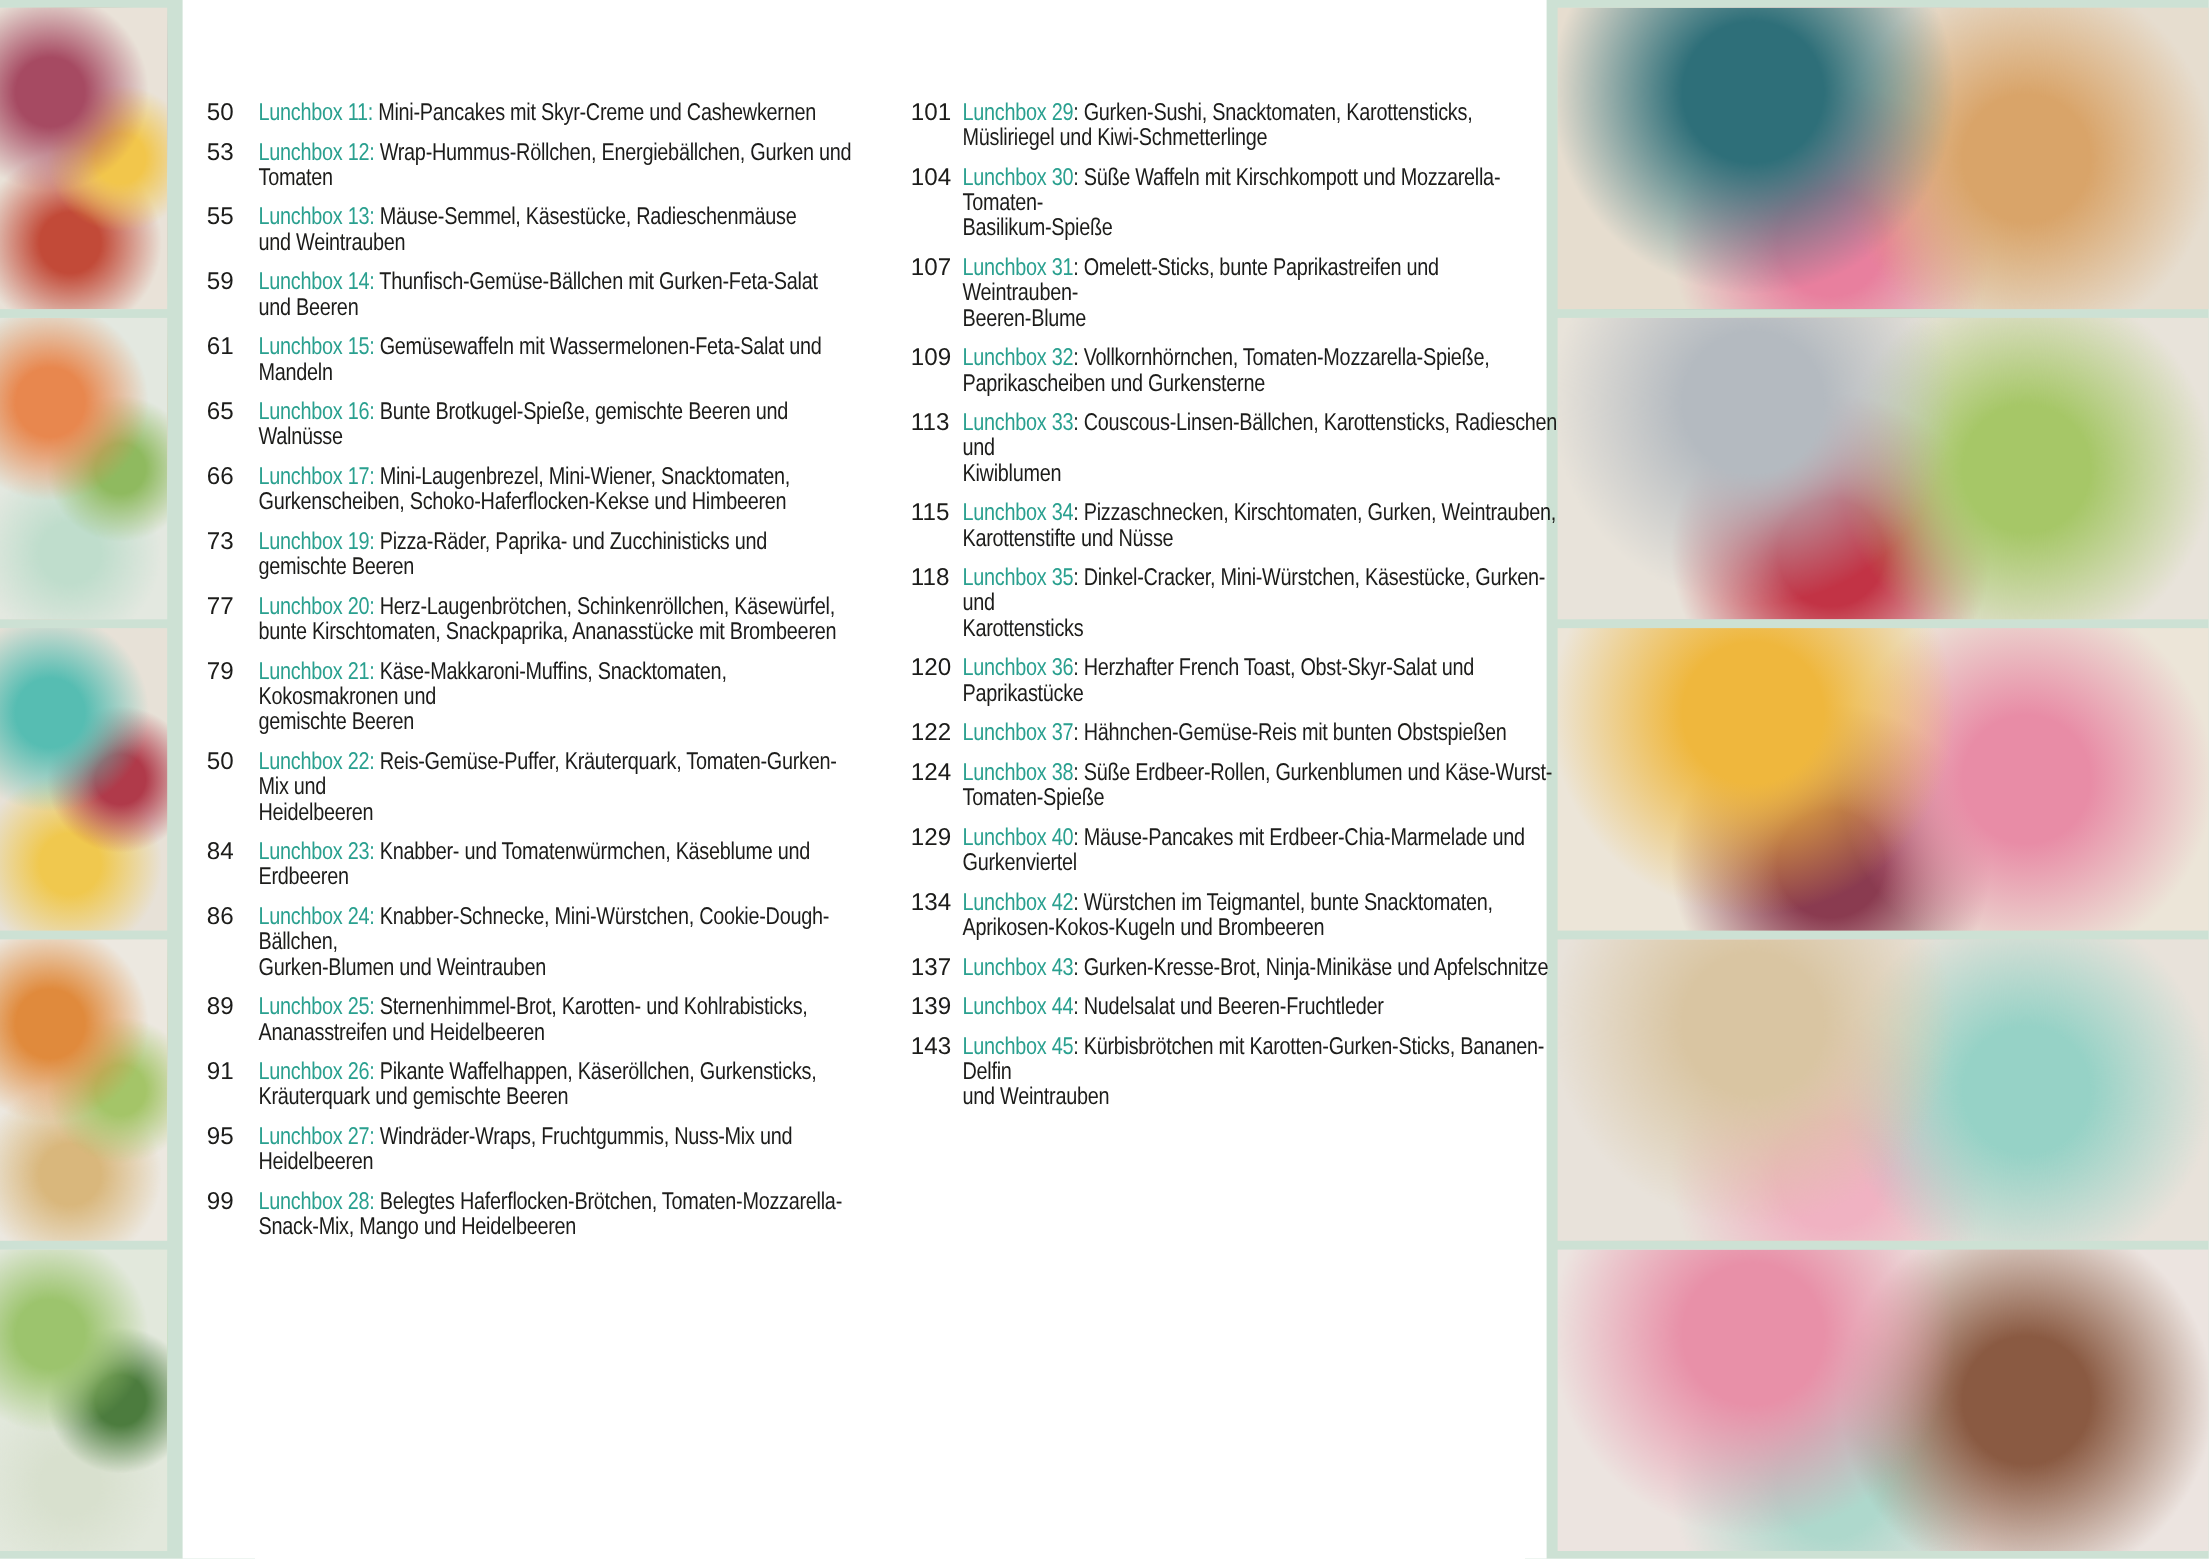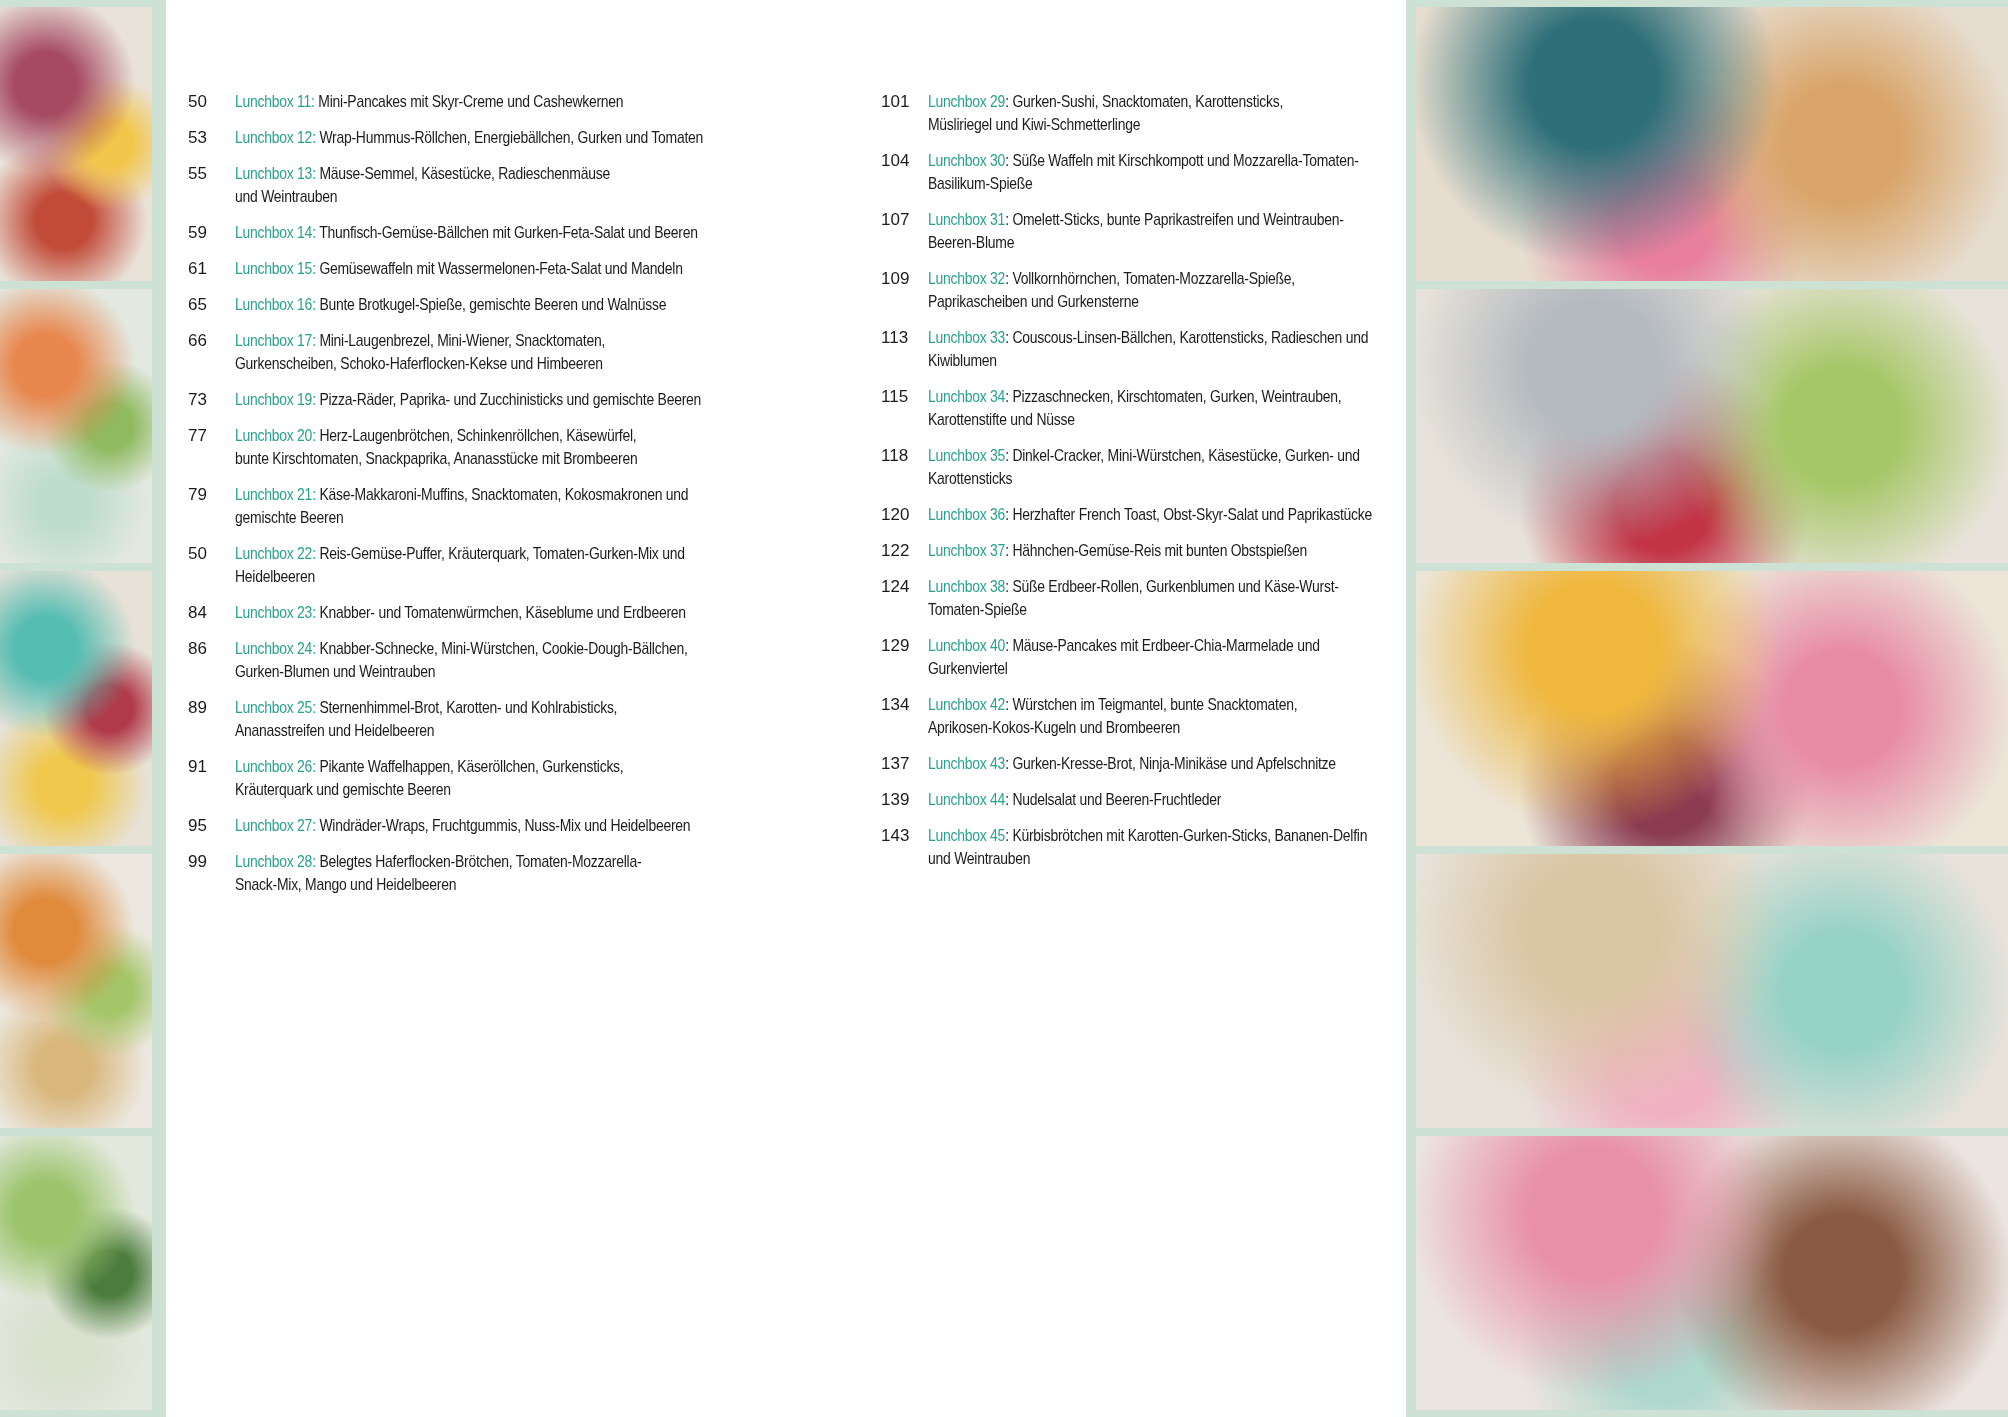--- a/index.html
+++ b/index.html
@@ -23,27 +23,27 @@
   .photo { flex:1; }
 
   .white-page {
     position:absolute; left:166px; top:0;
     width:1240px; height:1417px;
     background:#ffffff;
   }
 
   .toc-col { position:absolute; top:90px; }
   .toc-col.left  { left:22px; }
-  .toc-col.right { left:715px; }
+  .toc-col.right { left:662px; }
 
   .entry {
     display:flex;
     margin-bottom:13px;
     color:var(--text, #1c1c1a);
-    font-size:17px;
+    font-size:22px;
     line-height:23px;
     letter-spacing:-0.3px;
   }
   .entry .num { width:47px; flex:0 0 47px; letter-spacing:0; }
   .entry .body {
     width:660px;
     transform:scaleX(0.82);
     transform-origin:0 0;
   }
   .entry .label { color:var(--accent, #2aa08f); }

